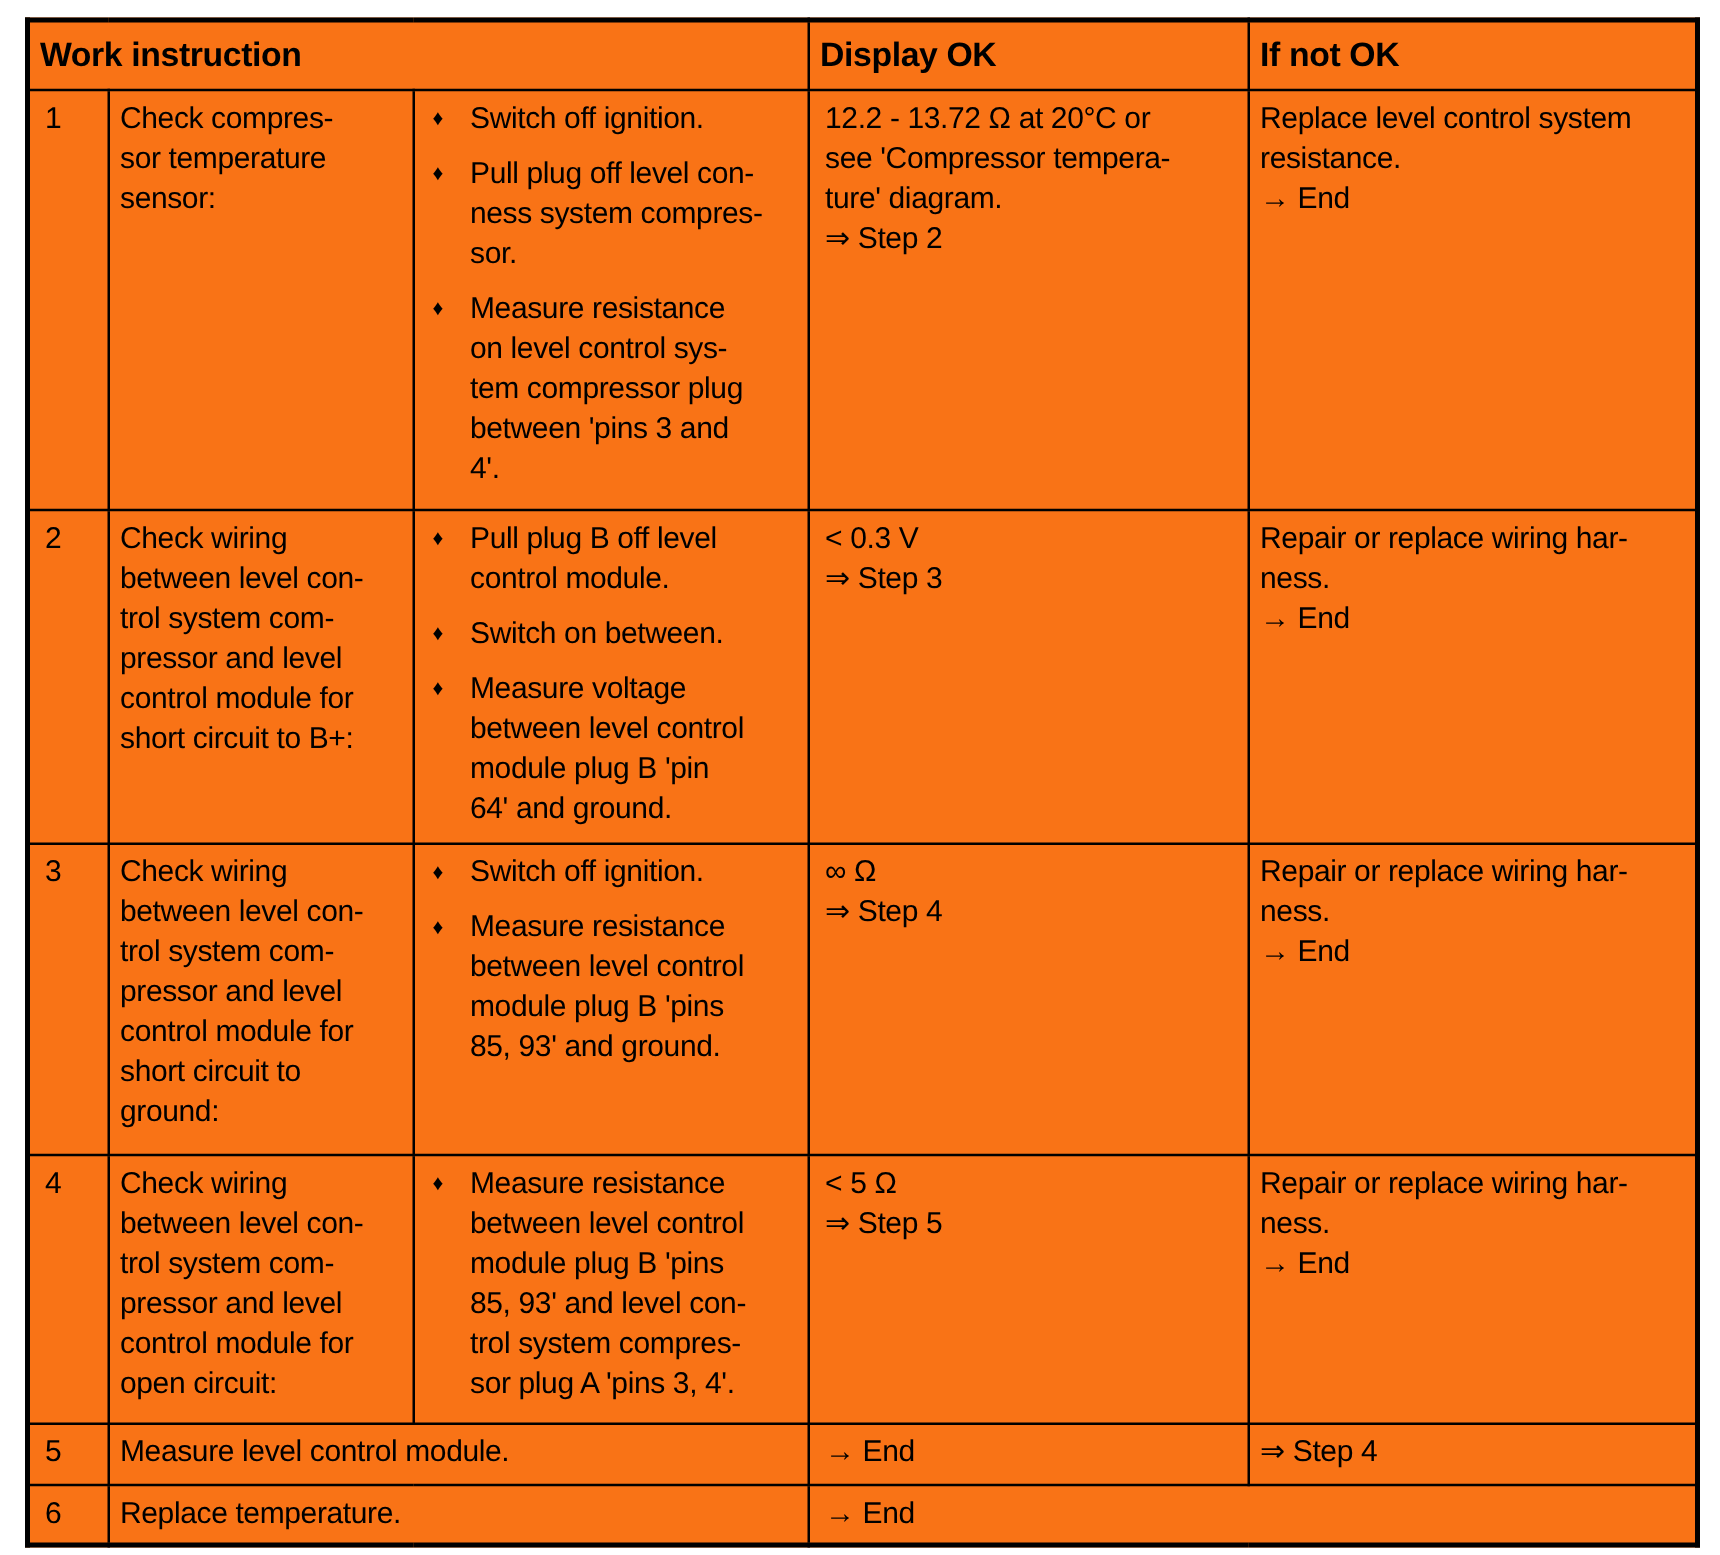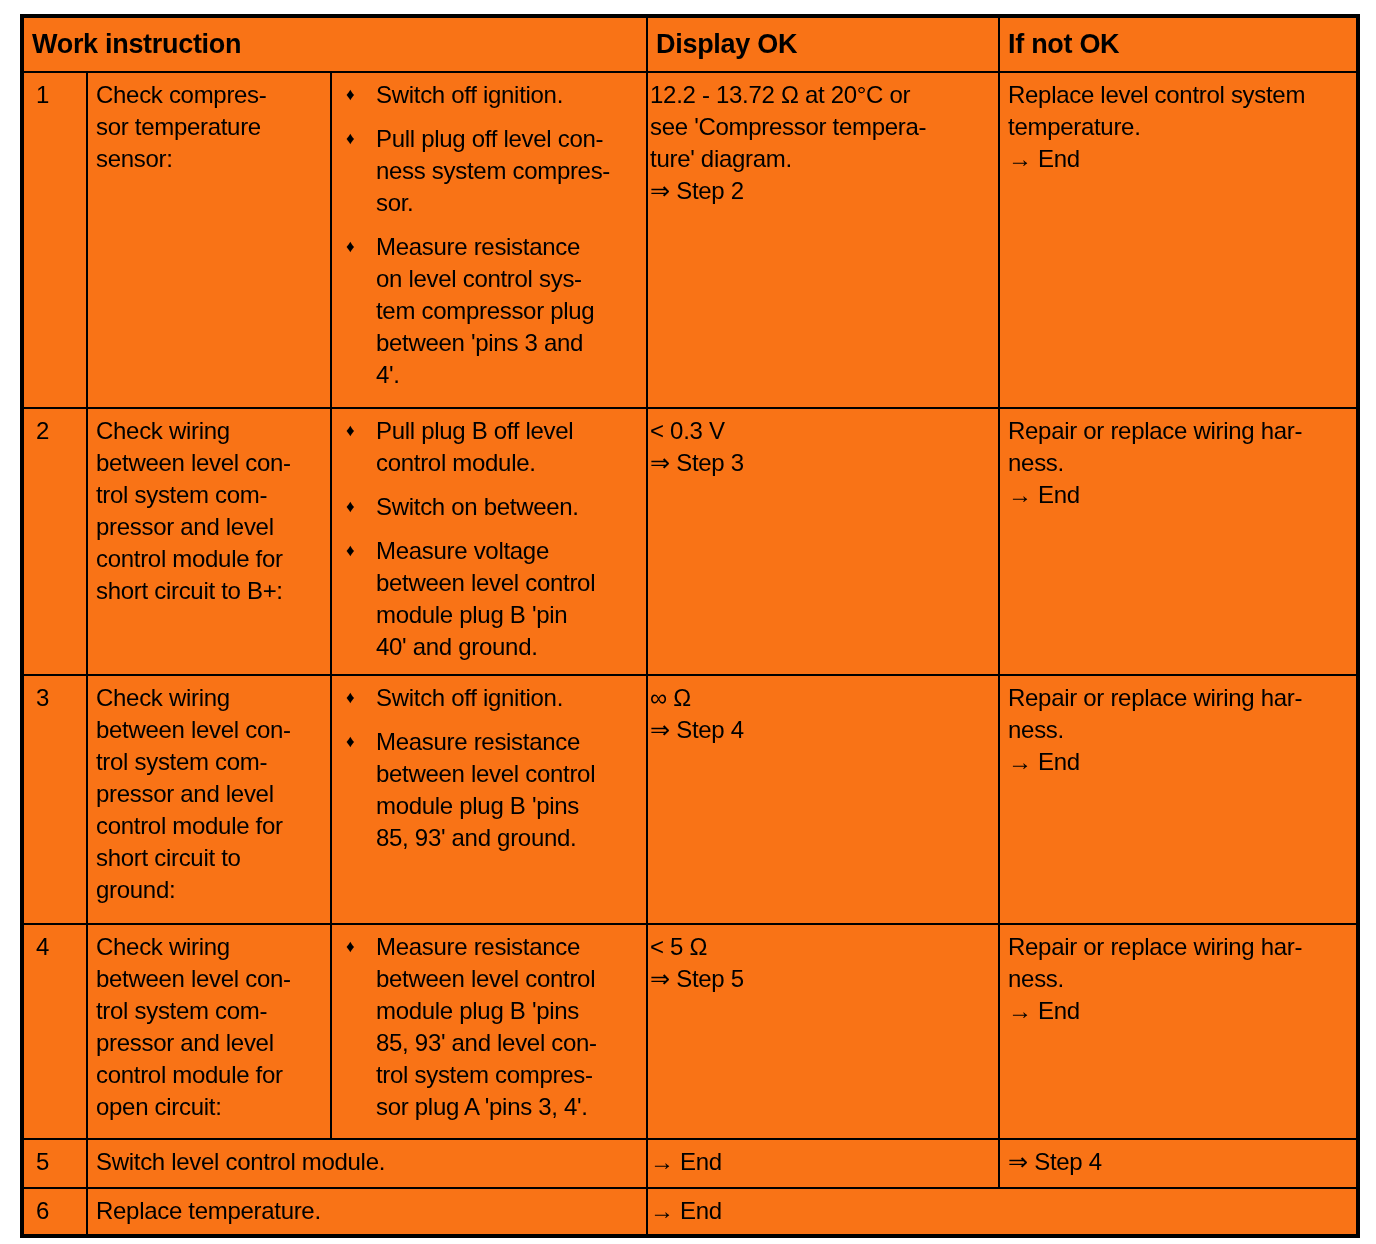--- a/index.html
+++ b/index.html
@@ -70,21 +70,21 @@
   .bullet-glyph {
     flex: 0 0 30px;
     font-size: 17px;
     line-height: 32px;
     text-align: left;
   }
   .bullet-text {
     flex: 1 1 auto;
     white-space: pre-line;
   }
-  td.okcol { padding-left: 2px; }
+  td.okcol { padding-left: 12px; }
   td.notokcol { padding-left: 8px; }
 </style>
 </head>
 <body>
 
 <div class="page">
   <table class="diag">
     <colgroup>
       <col style="width:65px">
       <col style="width:244px">
@@ -123,21 +123,21 @@
 tem compressor plug
 between 'pins 3 and
 4'.</span>
         </div>
       </td>
       <td class="okcol preline">12.2 - 13.72 Ω at 20°C or
 see 'Compressor tempera-
 ture' diagram.
 ⇒ Step 2</td>
       <td class="notokcol preline">Replace level control system
-temperature.
+resistance.
 → End</td>
     </tr>
 
     <tr style="height:267px">
       <td class="num">2</td>
       <td class="preline">Check wiring
 between level con-
 trol system com-
 pressor and level
 control module for
@@ -150,21 +150,21 @@
         </div>
         <div class="bullet-item">
           <span class="bullet-glyph">♦</span>
           <span class="bullet-text">Switch on between.</span>
         </div>
         <div class="bullet-item">
           <span class="bullet-glyph">♦</span>
           <span class="bullet-text">Measure voltage
 between level control
 module plug B 'pin
-40' and ground.</span>
+64' and ground.</span>
         </div>
       </td>
       <td class="okcol preline">&lt; 0.3 V
 ⇒ Step 3</td>
       <td class="notokcol preline">Repair or replace wiring har-
 ness.
 → End</td>
     </tr>
 
     <tr style="height:249px">
@@ -217,21 +217,21 @@
       </td>
       <td class="okcol preline">&lt; 5 Ω
 ⇒ Step 5</td>
       <td class="notokcol preline">Repair or replace wiring har-
 ness.
 → End</td>
     </tr>
 
     <tr style="height:49px">
       <td class="num">5</td>
-      <td colspan="2">Switch level control module.</td>
+      <td colspan="2">Measure level control module.</td>
       <td class="okcol">→ End</td>
       <td class="notokcol">⇒ Step 4</td>
     </tr>
 
     <tr style="height:48px">
       <td class="num">6</td>
       <td colspan="2">Replace temperature.</td>
       <td colspan="2" class="okcol">→ End</td>
     </tr>
   </tbody>

